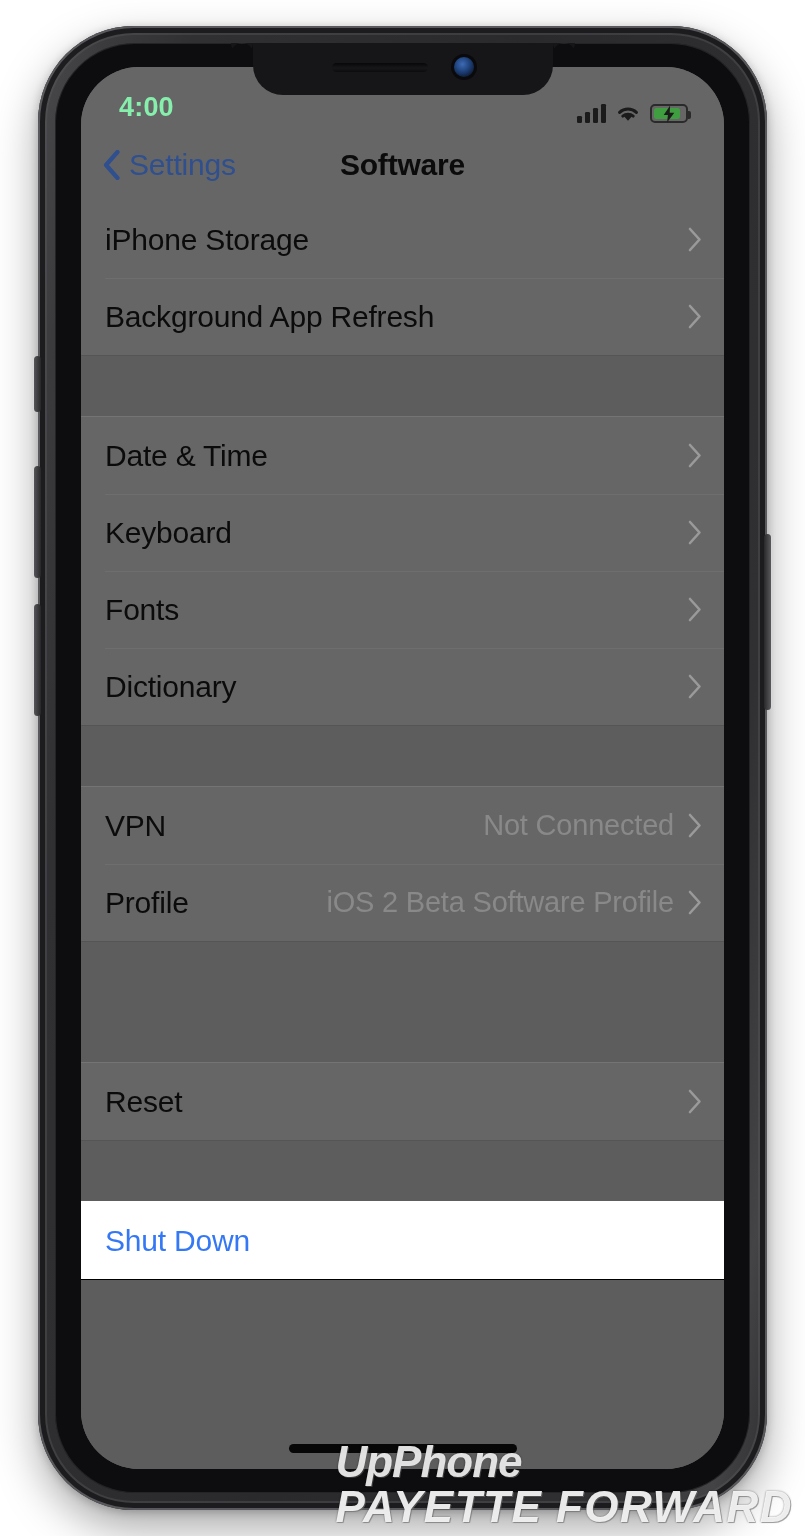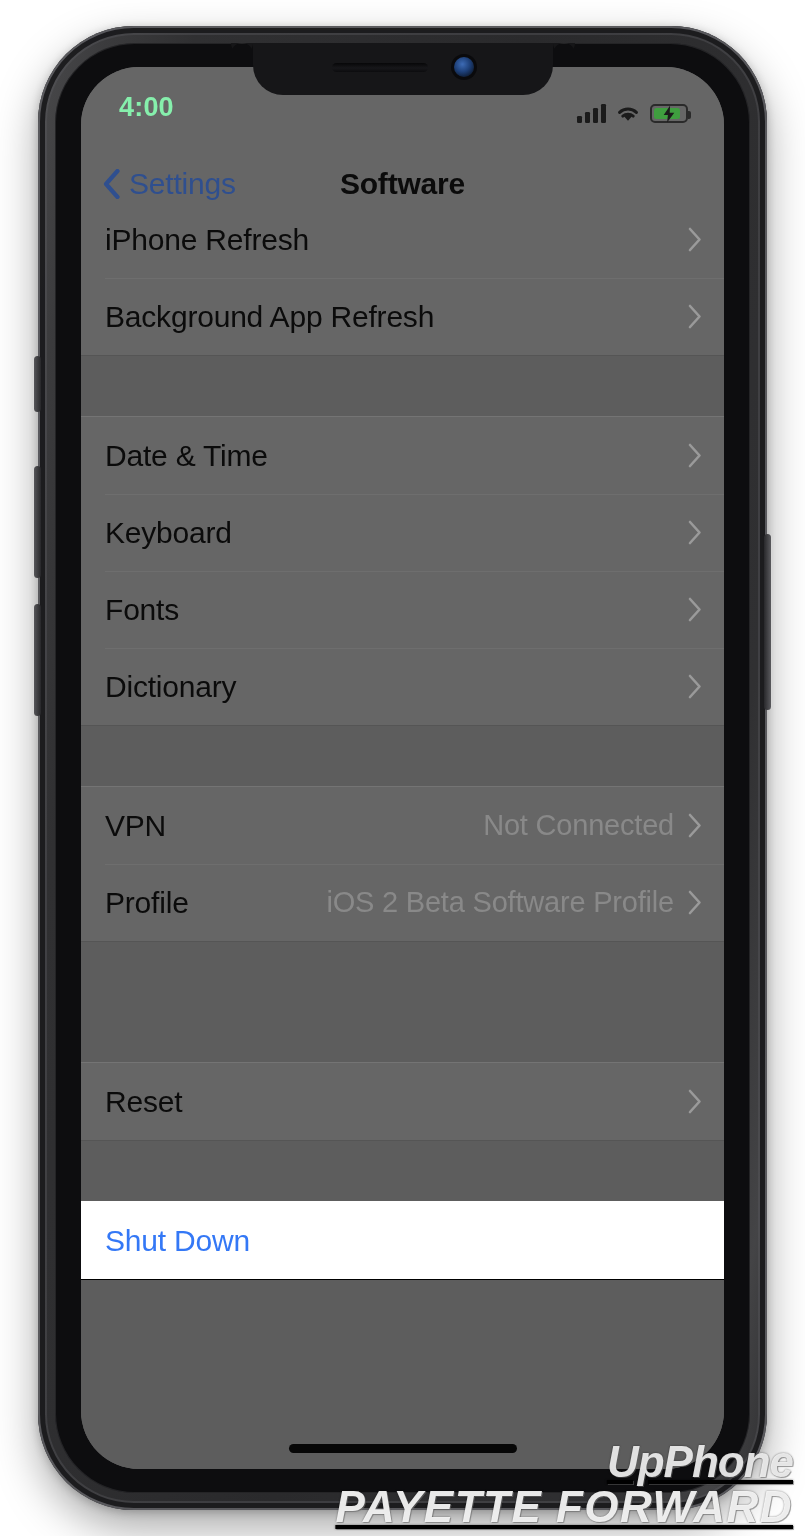--- a/index.html
+++ b/index.html
@@ -150,21 +150,21 @@
 
   
   .navbar {
     position: absolute;
     left: 0; top: 62px;
     width: 100%;
     height: 72px;
     background: #666666;
     z-index: 5;
     display: flex;
-    align-items: flex-end;
+    align-items: center;
   }
   .nav-back {
     display: flex;
     align-items: center;
     gap: 9px;
     padding-left: 22px;
     cursor: pointer;
   }
   .nav-chevron { width: 17px; height: 30px; display:block; }
   .nav-back-label {
@@ -321,24 +321,23 @@
     background: linear-gradient(270deg, #5a5a5e 0%, #3c3c3f 60%, #28282b 100%);
     box-shadow: 1px 0 1px rgba(255,255,255,0.10);
   }
 
   
   .watermark {
     position: absolute;
     right: 12px;
     bottom: 6px;
     z-index: 30;
-    text-align: right;
+    text-align: left;
     pointer-events: none;
     user-select: none;
-    text-decoration: underline;
   }
   .wm-top {
     font-size: 44px;
     font-weight: bold;
     font-style: italic;
     letter-spacing: -1px;
     color: rgba(245,245,245,0.90);
     text-shadow:
       0 0 2px rgba(0,0,0,0.55),
       1px 1px 0 rgba(120,120,120,0.5);
@@ -408,21 +407,21 @@
               </svg>
             </span>
             <span class="nav-back-label">Settings</span>
           </div>
           <div class="nav-title">Software</div>
         </div>
 
         <div class="list" id="settings-list">
             <div class="group clipped-top">
               <div class="row">
-                <span class="row-label">iPhone Refresh</span>
+                <span class="row-label">iPhone Storage</span>
                 <span class="row-spacer"></span>
                 <span>
                   <svg class="row-chevron" viewBox="0 0 14 25">
                     <path d="M2 2 L11.5 12.5 L2 23" fill="none" stroke="#9a9a9a" stroke-width="2.6" stroke-linecap="round" stroke-linejoin="round"></path>
                   </svg>
                 </span>
               </div>
               <div class="row">
                 <span class="row-label">Background App Refresh</span>
                 <span class="row-spacer"></span>

